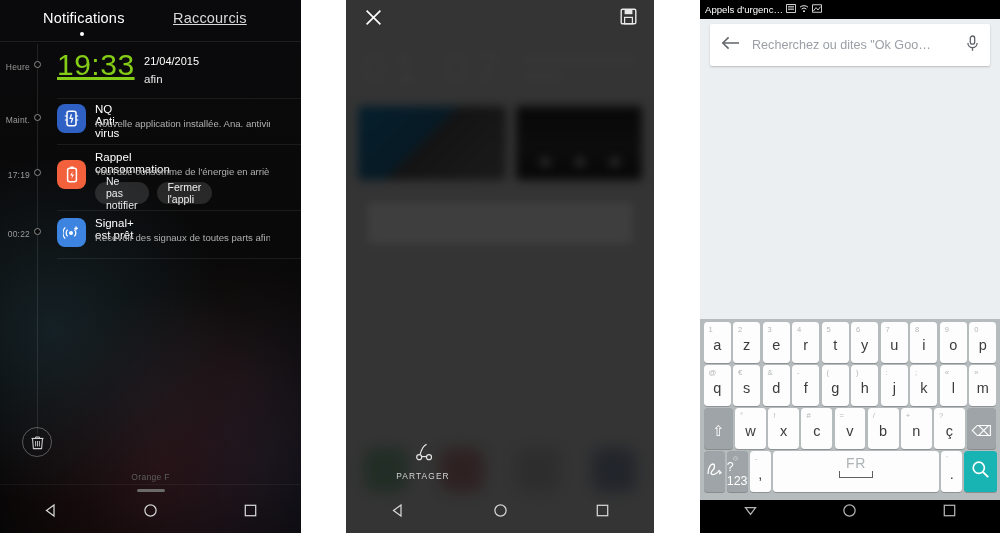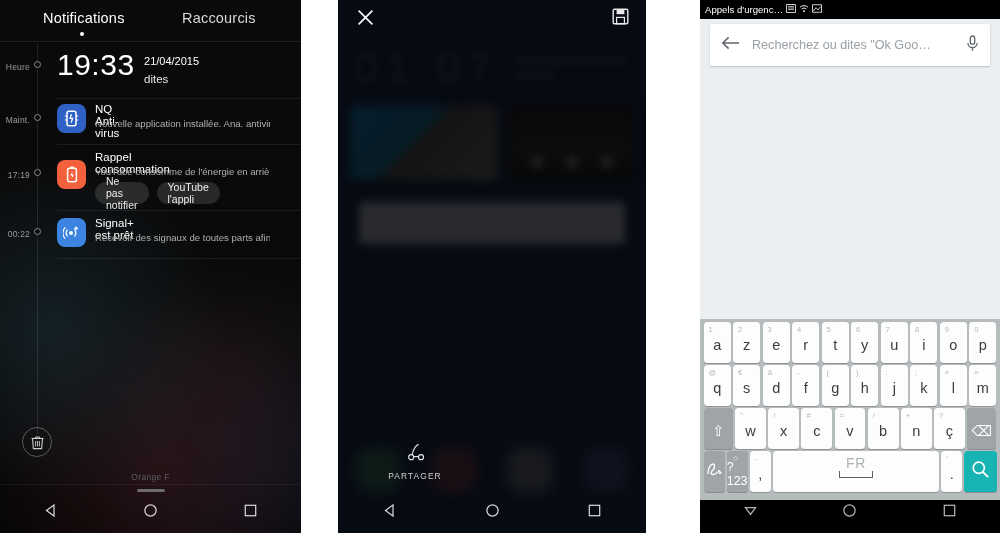--- a/index.html
+++ b/index.html
@@ -17,39 +17,39 @@
     background:
       radial-gradient(circle at 18% 62%, rgba(30,52,60,.55) 0%, rgba(0,0,0,0) 42%),
       radial-gradient(circle at 52% 88%, rgba(70,26,30,.45) 0%, rgba(0,0,0,0) 36%),
       radial-gradient(circle at 86% 86%, rgba(26,34,56,.45) 0%, rgba(0,0,0,0) 34%),
       radial-gradient(circle at 78% 72%, rgba(60,32,26,.30) 0%, rgba(0,0,0,0) 30%),
       linear-gradient(180deg,#0a0a0c 0%,#090909 55%,#050505 100%);
   }
   .p1-tabs { position:absolute; left:0; top:0; width:287px; height:44px;text-align:right; }
   .p1-tab { position:absolute; top:10px; font-size:14.5px; letter-spacing:.2px; }
   .p1-tab.active { left:43px; color:#ffffff; }
-  .p1-tab.idle   { left:182px; color:#d8d8d8; }
+  .p1-tab.idle   { left:173px; color:#d8d8d8;text-decoration:underline; }
   .p1-tabdot { position:absolute; left:80px; top:32px; width:4px; height:4px;
                border-radius:50%; background:#fff; }
   .p1-tabrule { position:absolute; left:0; top:41px; width:301px; height:1px;
                 background:rgba(255,255,255,.085); }
 
   .p1-timeline { position:absolute; left:37px; top:44px; width:1px; height:390px;
                  background:rgba(255,255,255,.10); }
 
   .p1-row { position:absolute; left:0; width:301px; }
   .p1-time { position:absolute; font-size:8.5px; color:#9a9a9a; text-align:right;
              width:40px; left:-10px; letter-spacing:.2px; }
   .p1-mark { position:absolute; left:34px; width:7px; height:7px; border-radius:50%;
              border:1.2px solid #8b8b8b; background:#0a0a0b; }
 
   
   .p1-clock { position:absolute; left:57px; top:48px; }
-  .p1-clocktime { font-size:30px; color:#ffffff; font-weight:400; letter-spacing:.5px;
-                  line-height:34px; display:inline-block; vertical-align:top;}
+  .p1-clocktime { font-size:30px; color:#84cc16; font-weight:400; letter-spacing:.5px;
+                  line-height:34px; display:inline-block; vertical-align:top;text-decoration:underline;}
   .p1-clockmeta { display:inline-block; vertical-align:top; margin-left:5px; margin-top:3px;}
   .p1-clockdate { font-size:11px; color:#ffffff; line-height:13px; }
   .p1-clockday  { font-size:11.5px; color:#e7e7e7; line-height:14px; }
 
   .p1-sep { position:absolute; left:57px; width:244px; height:1px;
             background:rgba(255,255,255,.075); }
 
   .p1-notif { position:absolute; left:57px; }
   .p1-ico { position:absolute; left:0; top:0; width:29px; height:29px; border-radius:8px;
             display:flex; align-items:center; justify-content:center; }
@@ -68,22 +68,22 @@
                 font-size:8.5px; color:#5e5e5e; letter-spacing:.3px; }
   .p1-handle { position:absolute; left:137px; top:489px; width:28px; height:2.5px;
                border-radius:2px; background:#6a6a6a; }
   .p1-navrule { position:absolute; left:0; top:484px; width:301px; height:1px;
                 background:rgba(255,255,255,.05); }
   .navbar { position:absolute; bottom:0; left:0; height:45px; display:flex;
             align-items:center; justify-content:center; gap:0; }
   .navbar > div { width:33.33%; display:flex; align-items:center; justify-content:center; }
 
   
-  .panel2 { position:absolute; left:338px; top:0; width:308px; height:533px;
-            background:#0f172a; overflow:hidden; }
+  .panel2 { position:absolute; left:346px; top:0; width:308px; height:533px;
+            background:#737373; overflow:hidden; }
   .p2-dim { position:absolute; inset:0; background:rgba(0,0,0,.55); }
   .p2-top { position:absolute; left:0; top:0; width:308px; height:34px; }
   .p2-x { position:absolute; left:19px; top:9px; }
   .p2-save { position:absolute; right:17px; top:8px; }
 
   .p2-blurclock { position:absolute; left:16px; top:44px; font-size:42px;
                   color:rgba(255,255,255,.085); letter-spacing:8px;
                   filter:blur(3px); font-weight:400; }
   .p2-blurdate { position:absolute; left:178px; top:56px; width:110px; height:9px;
                  background:rgba(255,255,255,.055); filter:blur(3px); border-radius:2px;}
@@ -177,21 +177,21 @@
     <div class="p1-timeline"></div>
 
     <div class="p1-row" style="top:58px;">
       <div class="p1-time" style="top:4px;">Heure</div>
       <div class="p1-mark" style="top:3px;"></div>
     </div>
     <div class="p1-clock">
       <span class="p1-clocktime">19:33</span>
       <span class="p1-clockmeta">
         <span class="p1-clockdate">21/04/2015</span><br>
-        <span class="p1-clockday">dites</span>
+        <span class="p1-clockday">afin</span>
       </span>
     </div>
     <div class="p1-sep" style="top:98px;"></div>
 
     <div class="p1-row" style="top:104px;">
       <div class="p1-time" style="top:11px;">Maint.</div>
       <div class="p1-mark" style="top:10px;"></div>
     </div>
     <div class="p1-notif" style="top:104px;">
       <div class="p1-ico" style="background:#2f61c4;">
@@ -215,21 +215,21 @@
         <svg width="14" height="18" viewBox="0 0 14 18" fill="none">
           <rect x="2.6" y="2.2" width="8.8" height="13.6" rx="2" stroke="#fff" stroke-width="1.5"></rect>
           <rect x="5.2" y="0.6" width="3.6" height="1.8" rx="0.6" fill="#fff"></rect>
           <path d="M7.6 5.3 L5.3 9.6 L7.2 9.6 L6.4 13 L9 8.6 L7 8.6 Z" fill="#fff"></path>
         </svg>
       </div>
       <div class="p1-ntitle">Rappel consommation</div>
       <div class="p1-nbody">YouTube consomme de l'énergie en arrière-plan…</div>
       <div class="p1-actions">
         <div class="p1-act">Ne pas notifier</div>
-        <div class="p1-act">YouTube l'appli</div>
+        <div class="p1-act">Fermer l'appli</div>
       </div>
     </div>
     <div class="p1-sep" style="top:210px;"></div>
 
     <div class="p1-row" style="top:218px;">
       <div class="p1-time" style="top:11px;">00:22</div>
       <div class="p1-mark" style="top:10px;"></div>
     </div>
     <div class="p1-notif" style="top:218px;">
       <div class="p1-ico" style="background:#3c84e0;">

